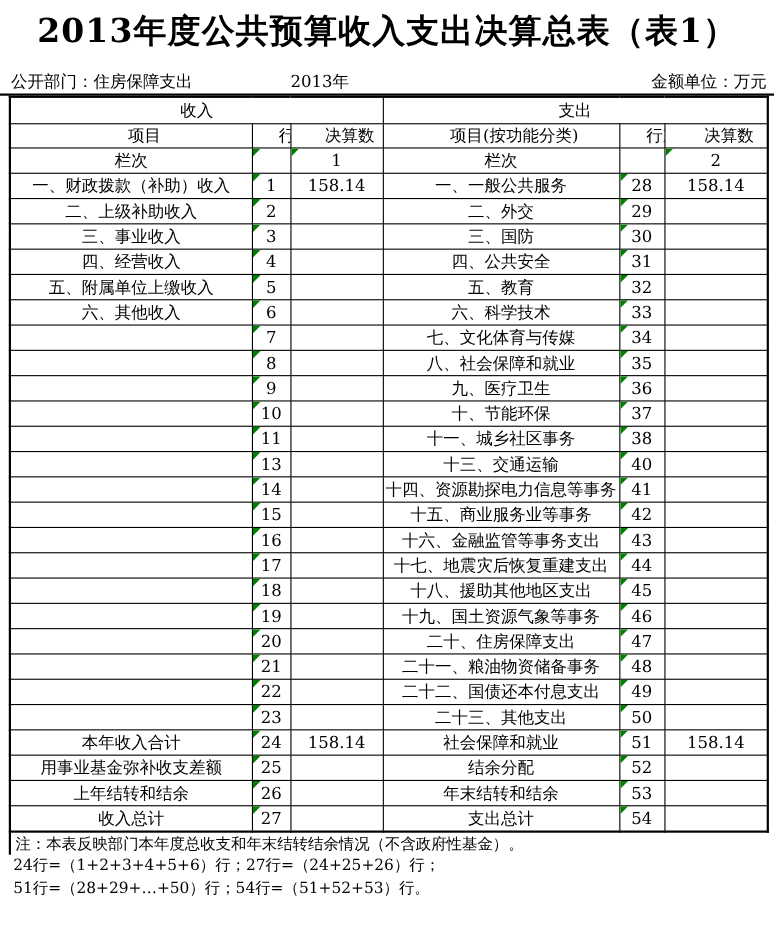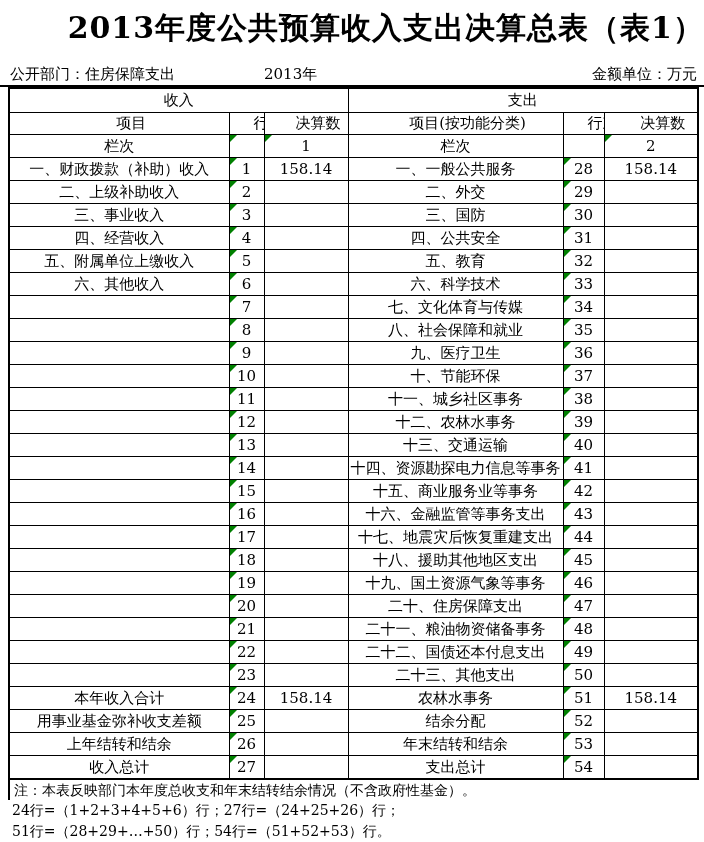--- a/index.html
+++ b/index.html
@@ -3,21 +3,21 @@
 <meta charset="utf-8">
 <style>
   html,body{margin:0;padding:0;}
   body{
     width:704px;height:842px;overflow:hidden;
     background:#ffffff;color:#000;
     font-family:"DejaVu Serif","Liberation Serif",serif;
   }
   .title{
     margin-top:8px;
-    text-align:right;
+    text-align:center;
     font-size:30px;
     font-weight:bold;
     letter-spacing:1px;
   }
   .meta{
     position:relative;
     margin-top:14px;
     height:22px;
     border-bottom:2px solid #000;
     font-size:15px;
@@ -200,28 +200,20 @@
       <tr>
         <td class="item"><span></span></td>
         <td class="line"><span class="tri"></span><span>11</span></td>
         <td class="val"><span></span></td>
         <td class="item"><span>十一、城乡社区事务</span></td>
         <td class="line"><span class="tri"></span><span>38</span></td>
         <td class="val"><span></span></td>
       </tr>
       <tr>
         <td class="item"><span></span></td>
-        <td class="line"><span class="tri"></span><span>12</span></td>
-        <td class="val"><span></span></td>
-        <td class="item"><span>十二、农林水事务</span></td>
-        <td class="line"><span class="tri"></span><span>39</span></td>
-        <td class="val"><span></span></td>
-      </tr>
-      <tr>
-        <td class="item"><span></span></td>
         <td class="line"><span class="tri"></span><span>13</span></td>
         <td class="val"><span></span></td>
         <td class="item"><span>十三、交通运输</span></td>
         <td class="line"><span class="tri"></span><span>40</span></td>
         <td class="val"><span></span></td>
       </tr>
       <tr>
         <td class="item"><span></span></td>
         <td class="line"><span class="tri"></span><span>14</span></td>
         <td class="val"><span></span></td>
@@ -298,21 +290,21 @@
         <td class="line"><span class="tri"></span><span>23</span></td>
         <td class="val"><span></span></td>
         <td class="item"><span>二十三、其他支出</span></td>
         <td class="line"><span class="tri"></span><span>50</span></td>
         <td class="val"><span></span></td>
       </tr>
       <tr>
         <td class="item total"><span>本年收入合计</span></td>
         <td class="line"><span class="tri"></span><span>24</span></td>
         <td class="val"><span>158.14</span></td>
-        <td class="item total"><span>农林水事务</span></td>
+        <td class="item total"><span>社会保障和就业</span></td>
         <td class="line"><span class="tri"></span><span>51</span></td>
         <td class="val"><span>158.14</span></td>
       </tr>
       <tr>
         <td class="item center"><span>用事业基金弥补收支差额</span></td>
         <td class="line"><span class="tri"></span><span>25</span></td>
         <td class="val"><span></span></td>
         <td class="item center"><span>结余分配</span></td>
         <td class="line"><span class="tri"></span><span>52</span></td>
         <td class="val"><span></span></td>

